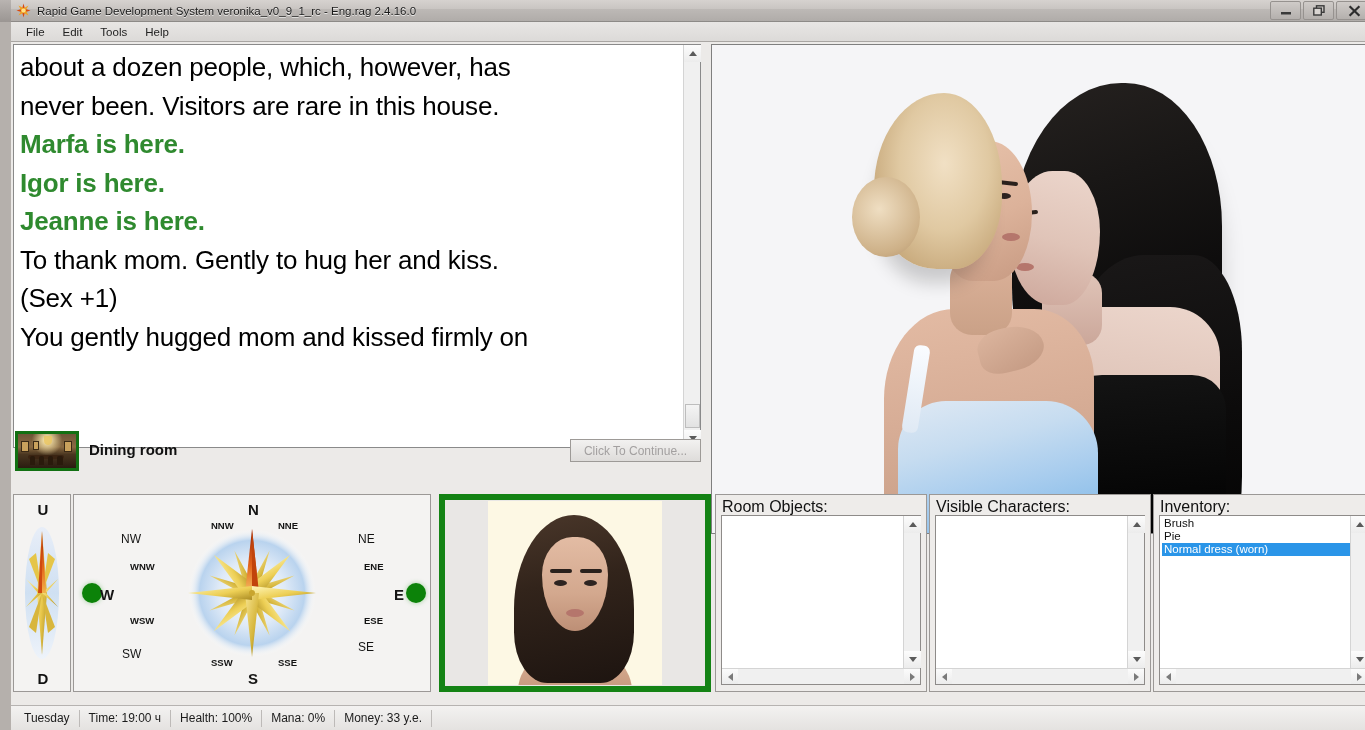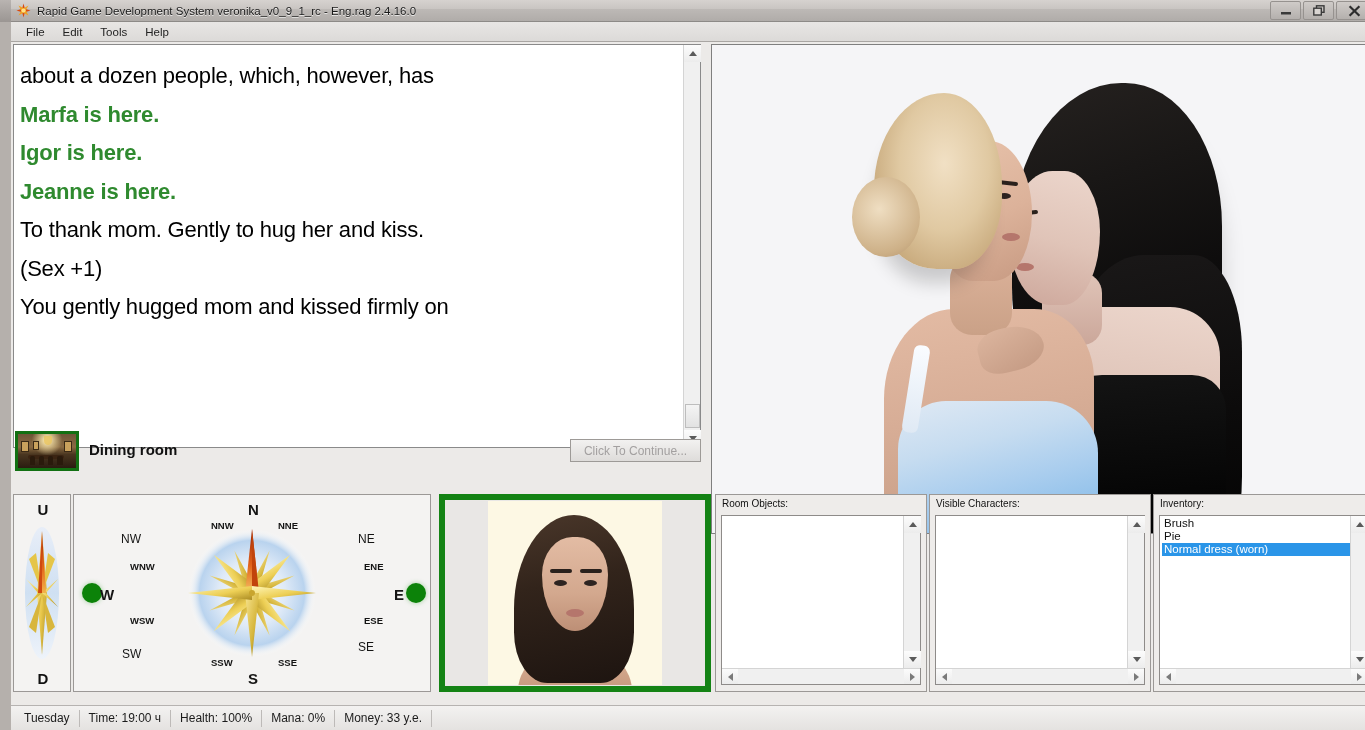--- a/index.html
+++ b/index.html
@@ -34,22 +34,22 @@
     display:flex; align-items:center; padding-left:6px; }
   .menu-item{ font-size:11.5px; color:#222; padding:2px 9px; }
 
   
   #client{ position:absolute; left:0; top:42px; width:1365px; height:663px;
     background:#eceae8; }
 
   
   #story-pane{ position:absolute; left:2px; top:2px; width:688px; height:404px;
     background:#fff; border:1px solid #8a8a8a; display:flex; }
-  #story-text{ flex:1 1 auto; padding:12px 6px 0 6px; overflow:hidden;
-    font-size:22px; line-height:38.5px; color:#000; letter-spacing:-.2px; }
+  #story-text{ flex:1 1 auto; padding:3px 6px 0 6px; overflow:hidden;
+    font-size:26px; line-height:38.5px; color:#000; letter-spacing:-.2px; }
   #story-text .ln{ white-space:nowrap; }
   #story-text .green{ color:#2f8a2f; font-weight:bold; }
   #story-text .bold{ font-weight:bold; }
 
   
   .vsb{ width:17px; flex:0 0 17px; background:#f0f0f0; border-left:1px solid #d4d4d4;
     position:relative; }
   .vsb .arrow{ position:absolute; left:0; width:17px; height:17px;
     background:linear-gradient(180deg,#fcfcfc,#ececec); display:flex;
     align-items:center; justify-content:center; }
@@ -178,21 +178,21 @@
     background:#0c8209; box-shadow:0 0 5px rgba(13,140,10,.35); }
   #dot-left{ left:8px; top:88px; }
   #dot-right{ left:332px; top:88px; }
 
   
   .list-panel{ position:absolute; top:452px; height:198px;
     background:#eeecea; border:1px solid #9b9896; }
   #room-objects-panel{ left:704px; width:212px; }
   #visible-characters-panel{ left:918px; width:222px; }
   #inventory-panel{ left:1142px; width:221px; }
-  .lp-title{ font-size:10px; color:#111; padding:3px 0 2px 6px; }
+  .lp-title{ font-size:16px; color:#111; padding:3px 0 2px 6px; }
   .lp-box{ position:absolute; left:5px; right:5px; top:20px; bottom:6px;
     background:#fff; border:1px solid #8e8b89; display:flex; flex-direction:column; }
   .lp-row{ flex:1 1 auto; display:flex; min-height:0; }
   .lp-items{ flex:1 1 auto; overflow:hidden; padding:1px 0 0 2px; }
   .lp-item{ font-size:11.5px; color:#111; padding:0 2px; line-height:13px;
     white-space:nowrap; }
   .lp-item.sel{ background:#2a95e8; color:#fff; }
   .hsb{ height:16px; flex:0 0 16px; background:#f0f0f0; border-top:1px solid #d4d4d4;
     position:relative; }
   .hsb .arrow{ position:absolute; top:0; width:16px; height:15px;
@@ -269,20 +269,21 @@
     <div class="menu-item">Edit</div>
     <div class="menu-item">Tools</div>
     <div class="menu-item">Help</div>
   </div>
 
   <div id="client">
 
     <div id="story-pane">
       <div id="story-text">
         <div class="ln">about a dozen people, which, however, has</div>
+        <div class="ln">never been. Visitors are rare in this house.</div>
         <div class="ln green">Marfa is here.</div>
         <div class="ln green">Igor is here.</div>
         <div class="ln green">Jeanne is here.</div>
         <div class="ln">To thank mom. Gently to hug her and kiss.</div>
         <div class="ln">(Sex +1)</div>
         <div class="ln">You gently hugged mom and kissed firmly on</div>
       </div>
       <div class="vsb">
         <div class="arrow up">
           <span class="tri up"></span>

